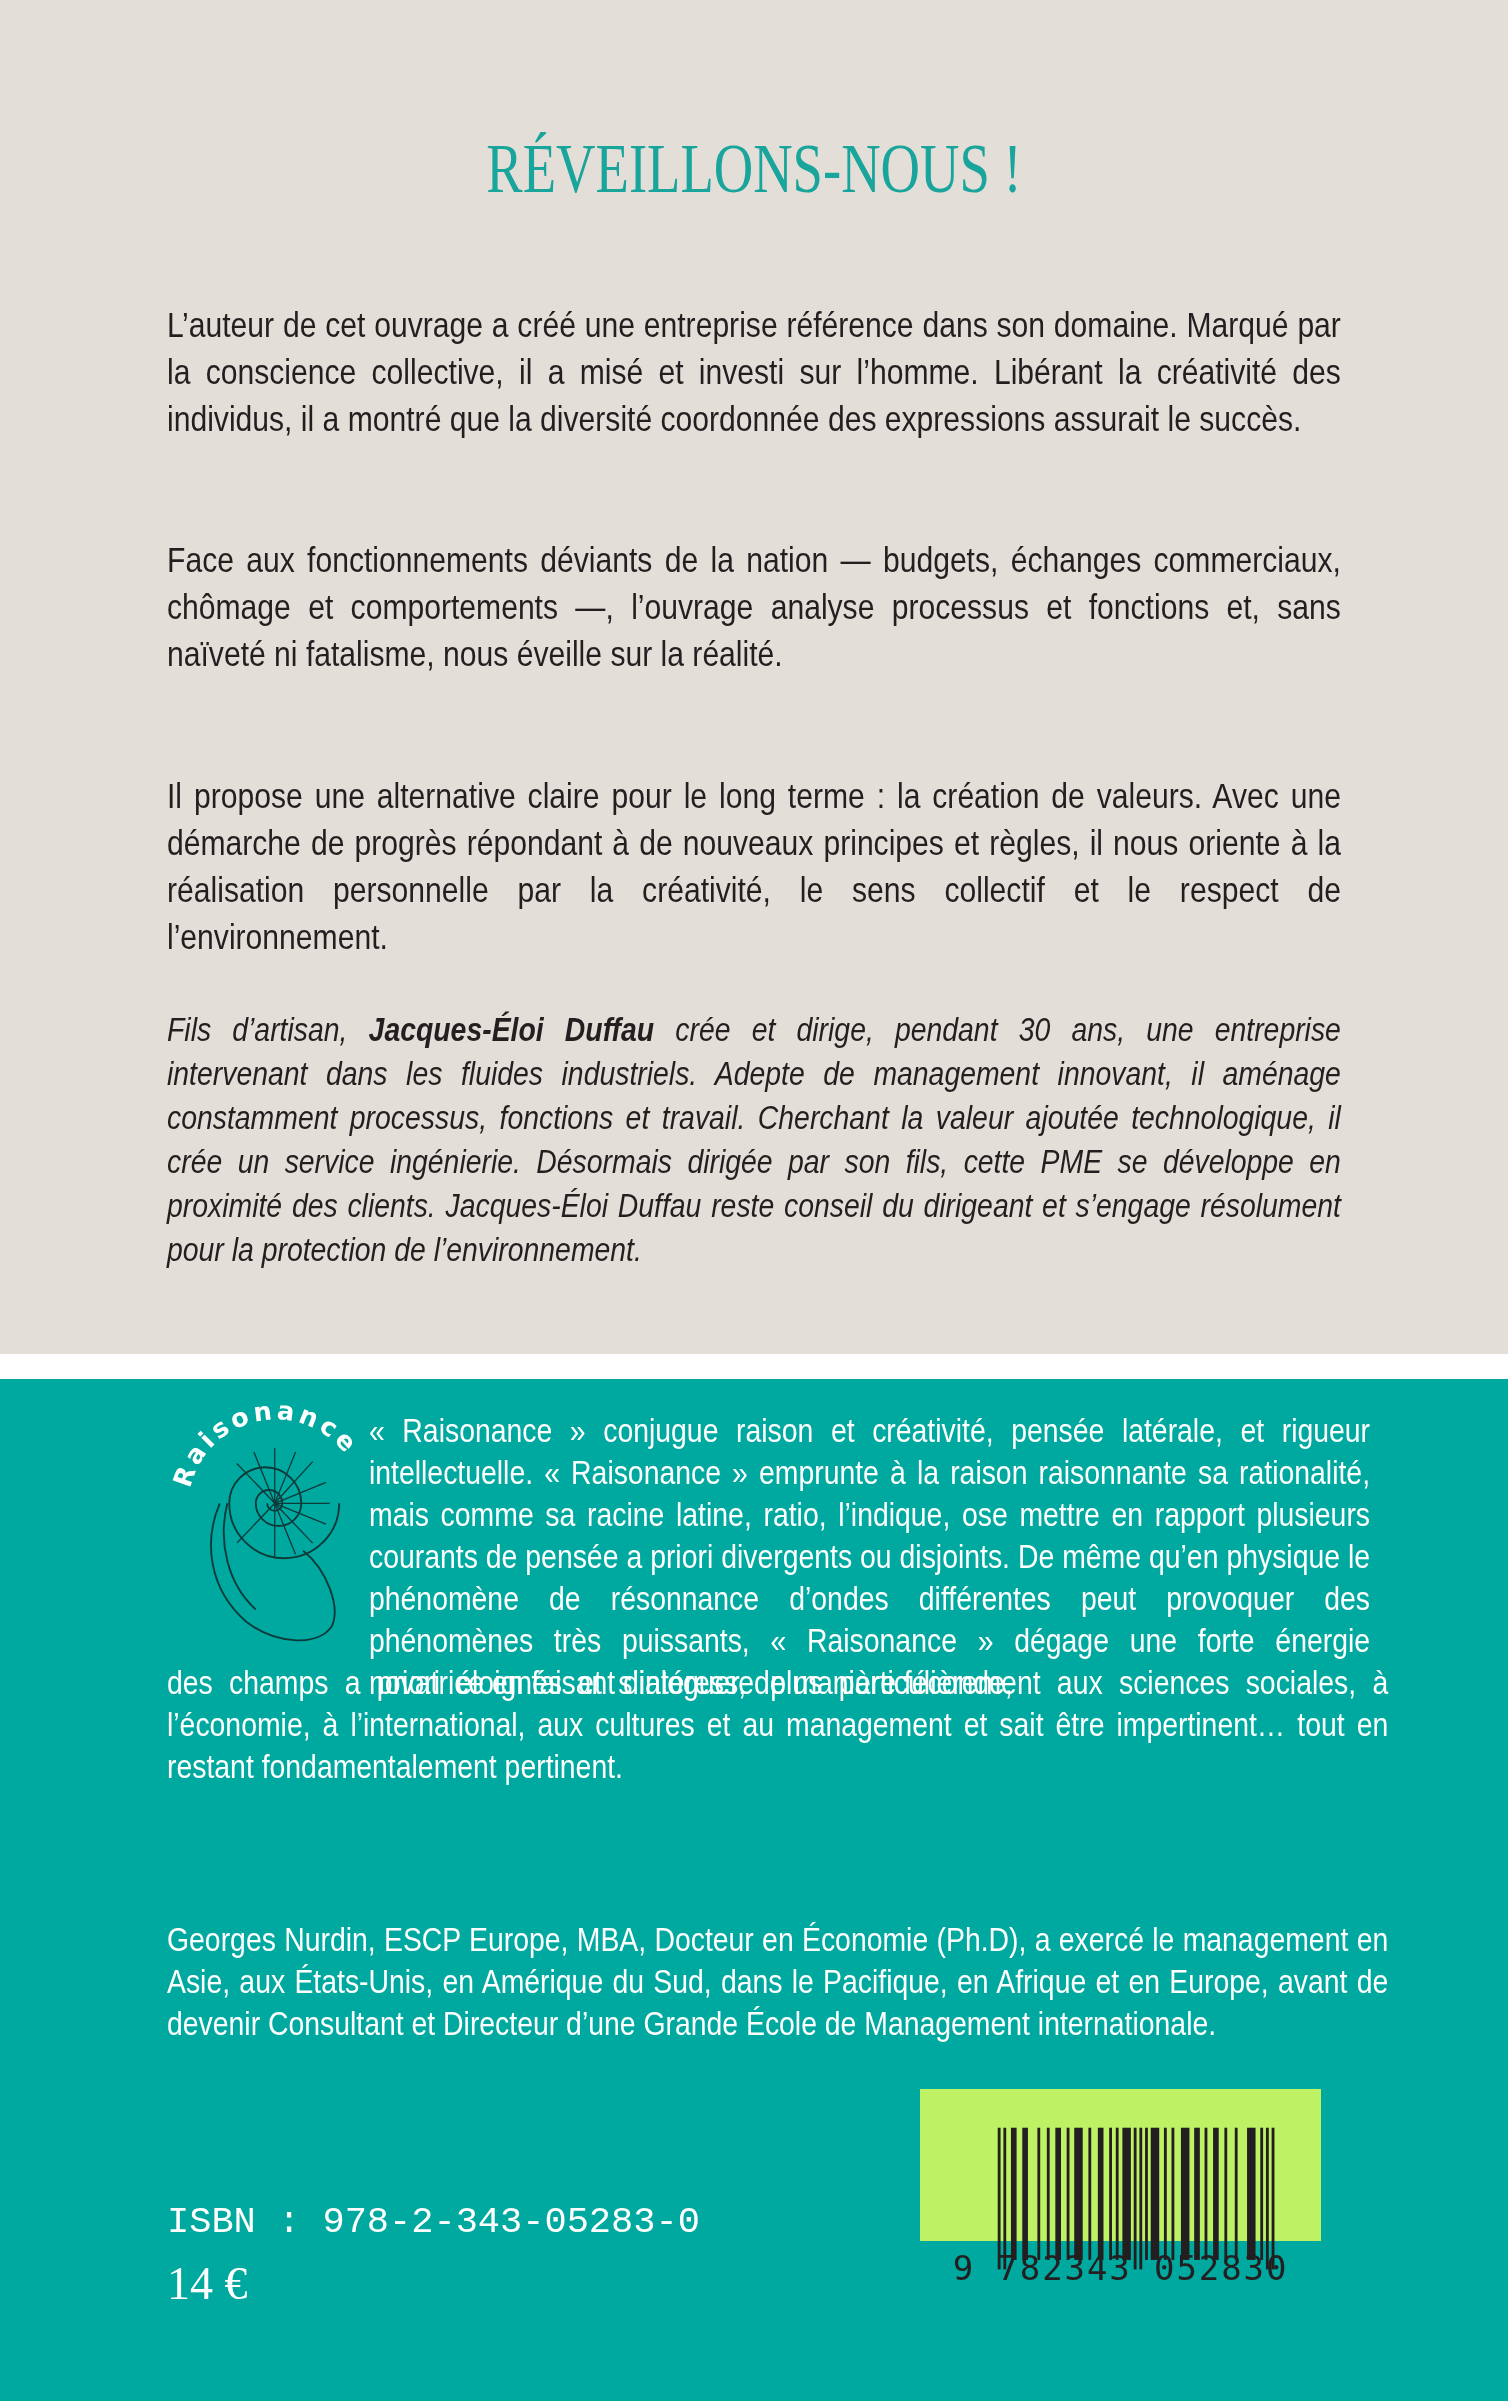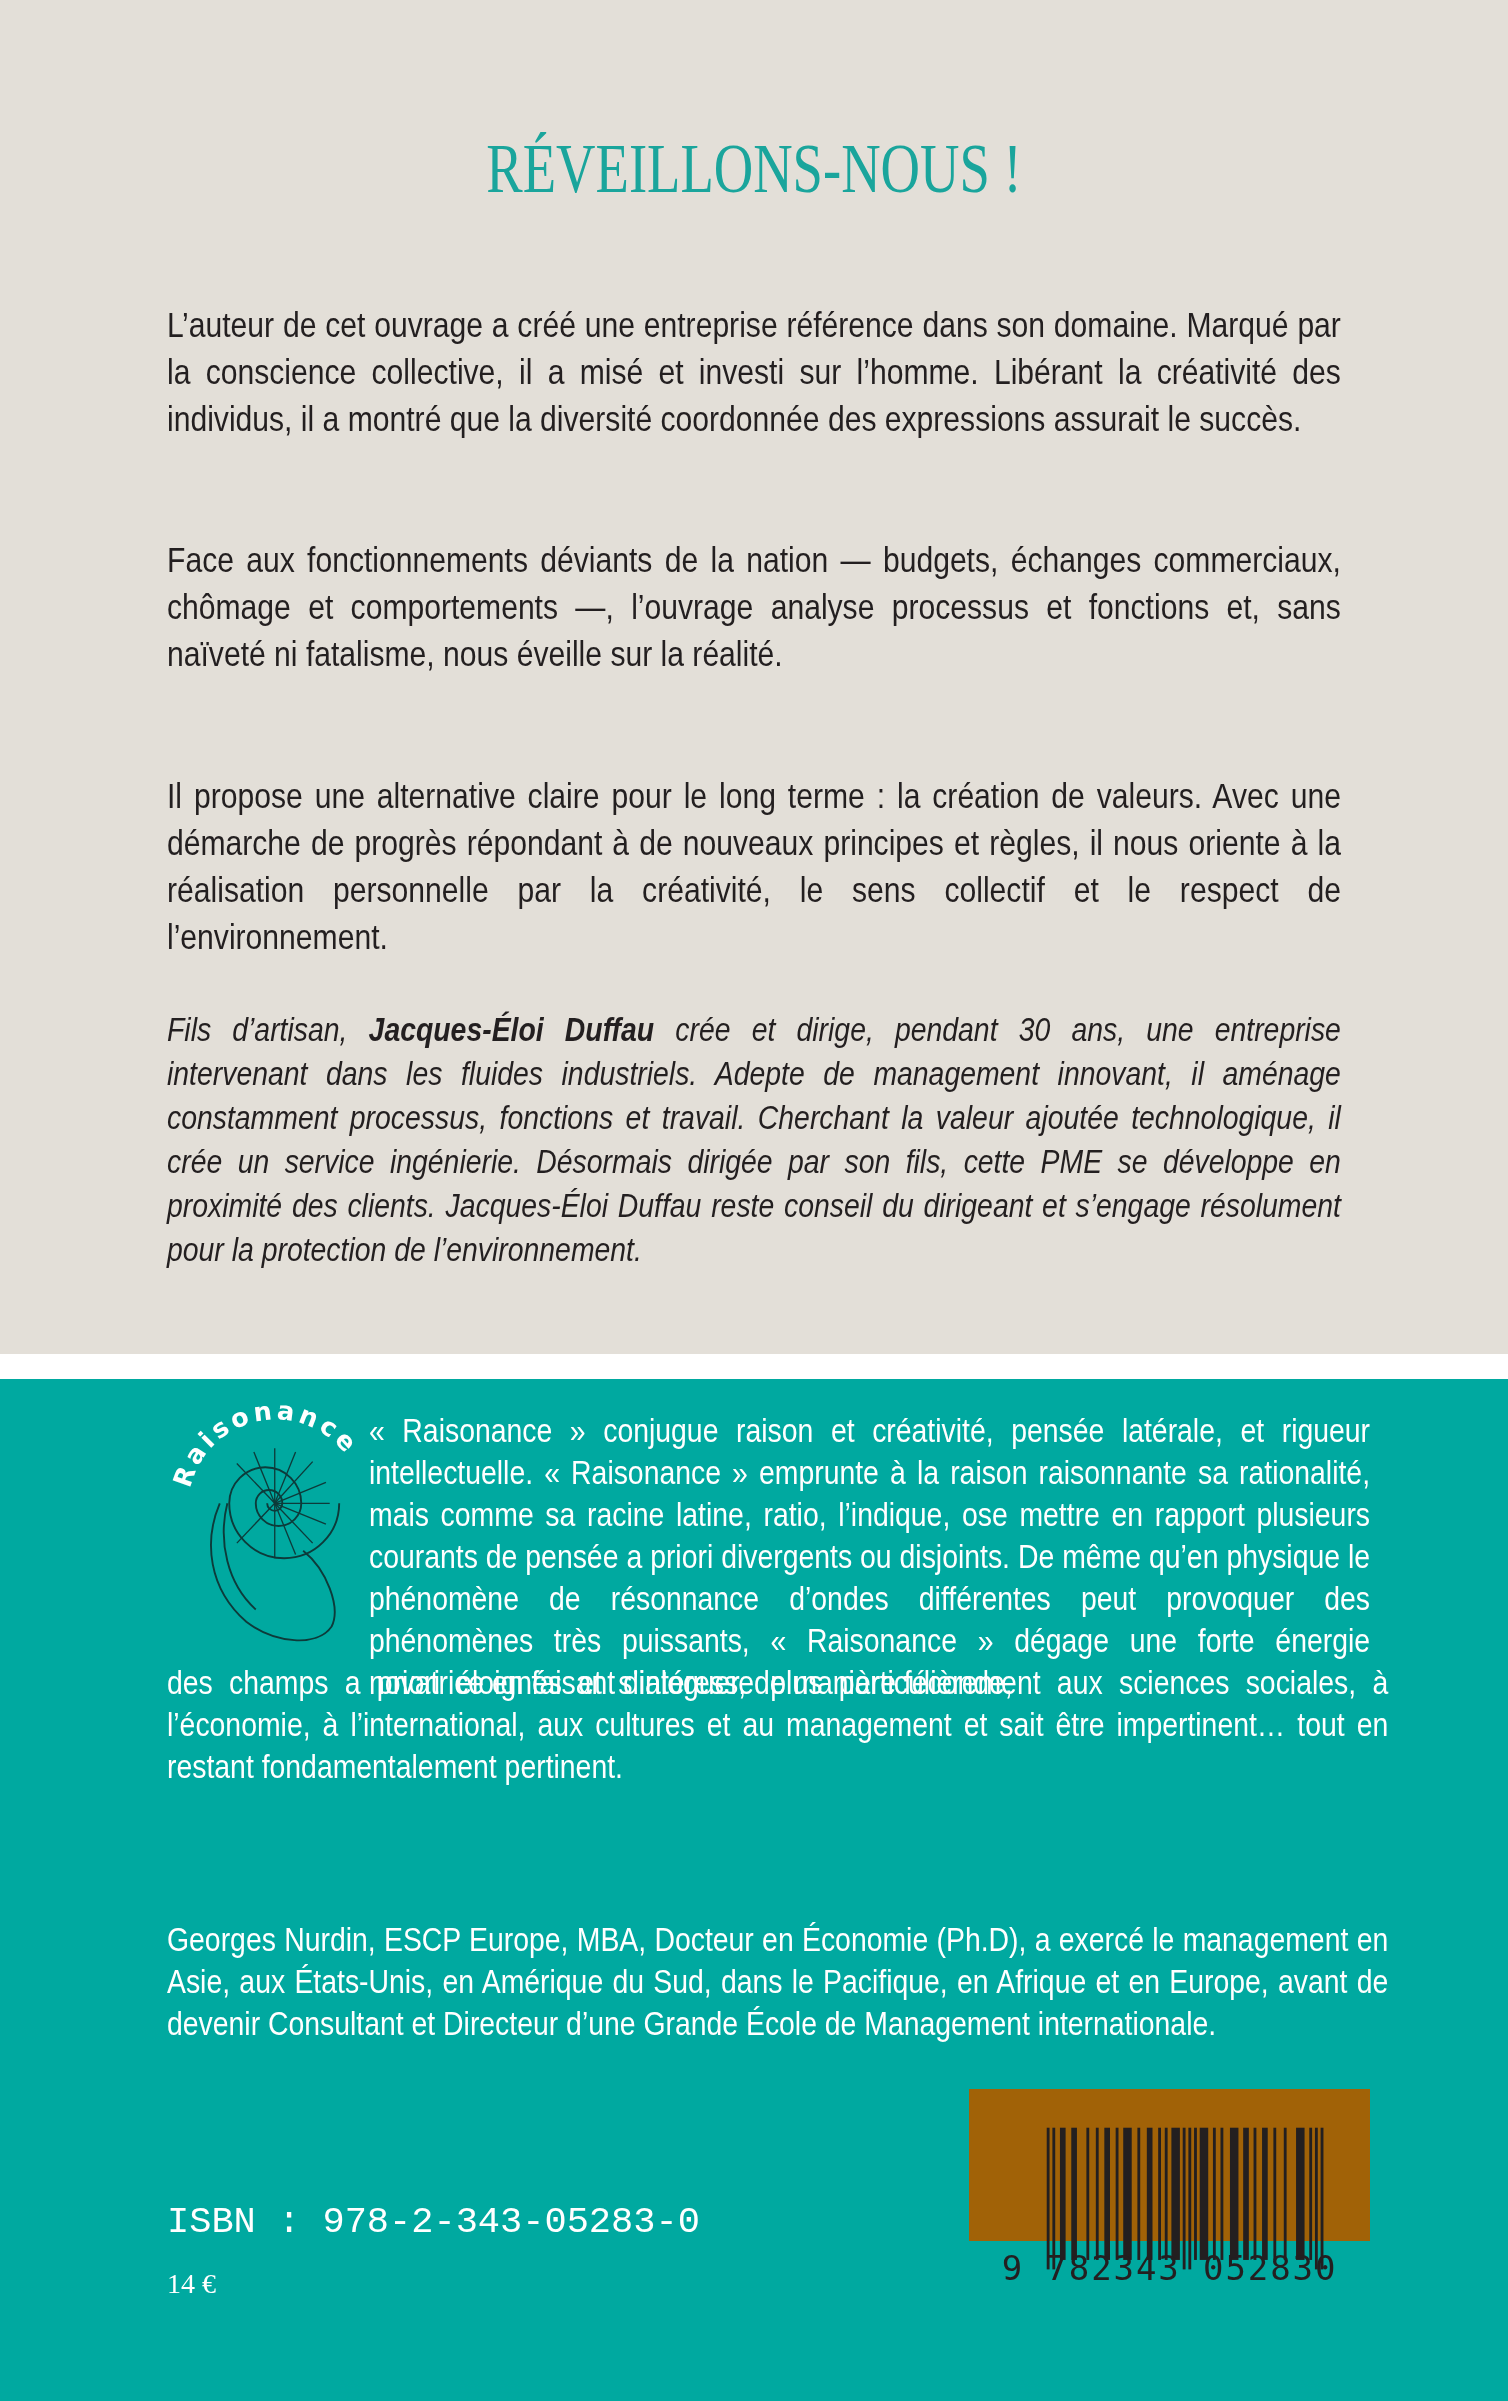--- a/index.html
+++ b/index.html
@@ -37,25 +37,25 @@
       position: absolute; color: #ffffff; font-size: 33px; line-height: 42px;
       text-align: justify; text-align-last: left;
       transform: scaleX(0.86); transform-origin: 0 0;
     }
     .isbn {
       position: absolute; left: 167px; top: 2201px; color: #ffffff;
       font-size: 37px; line-height: 42px; font-family: Liberation Mono, monospace;
     }
     .price {
       position: absolute; left: 167px; top: 2261px; color: #ffffff;
-      font-family: "Liberation Serif", serif; font-size: 28px; line-height: 45px;
+      font-family: "Liberation Serif", serif; font-size: 46px; line-height: 45px;
     }
     .barcode-box {
-      position: absolute; left: 969px; top: 2089px; width: 401px; height: 152px;
-      background: #a16207;
+      position: absolute; left: 920px; top: 2089px; width: 401px; height: 152px;
+      background: #bef264;
     }
     .barcode-digits {
       position: absolute; left: 0; top: 159px; width: 401px; text-align: center;
       font-family: "DejaVu Sans Mono", monospace; font-size: 34px; color: #231f20;
       letter-spacing: 1.9px;
     }
     .logo { position: absolute; left: 161px; top: 1399px; width: 218px; height: 256px; }
   </style>
 </head>
 <body>

